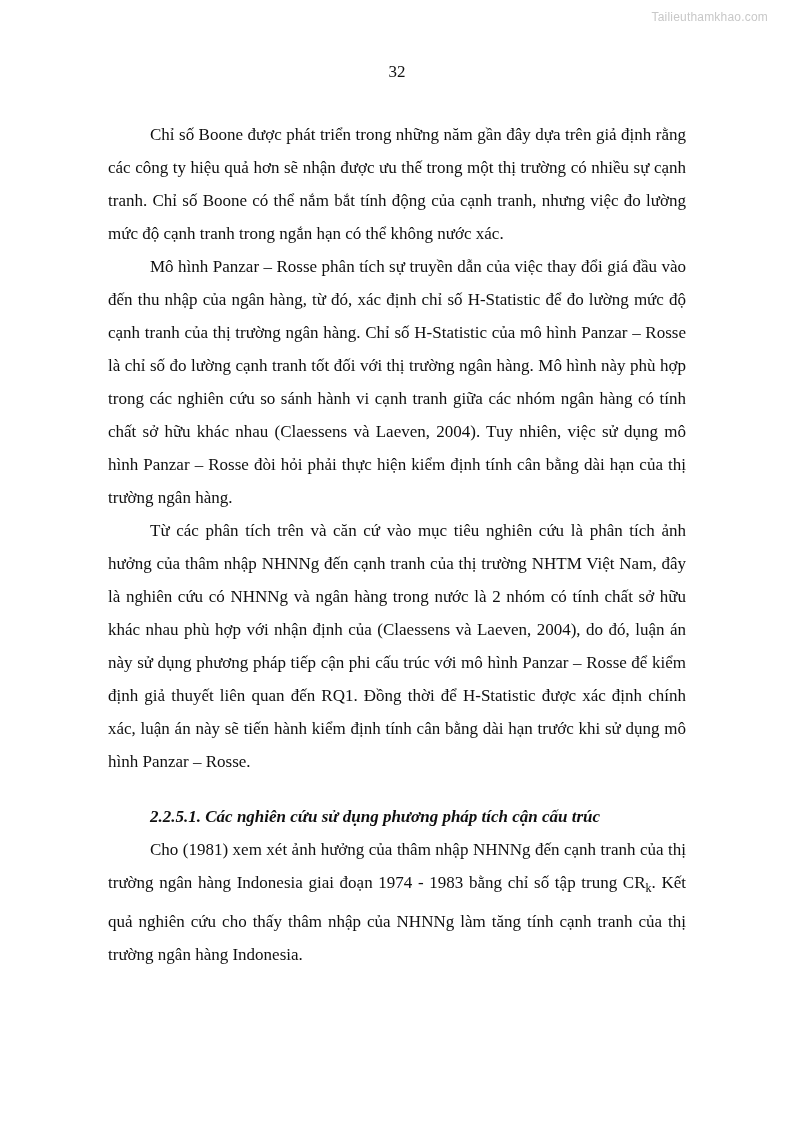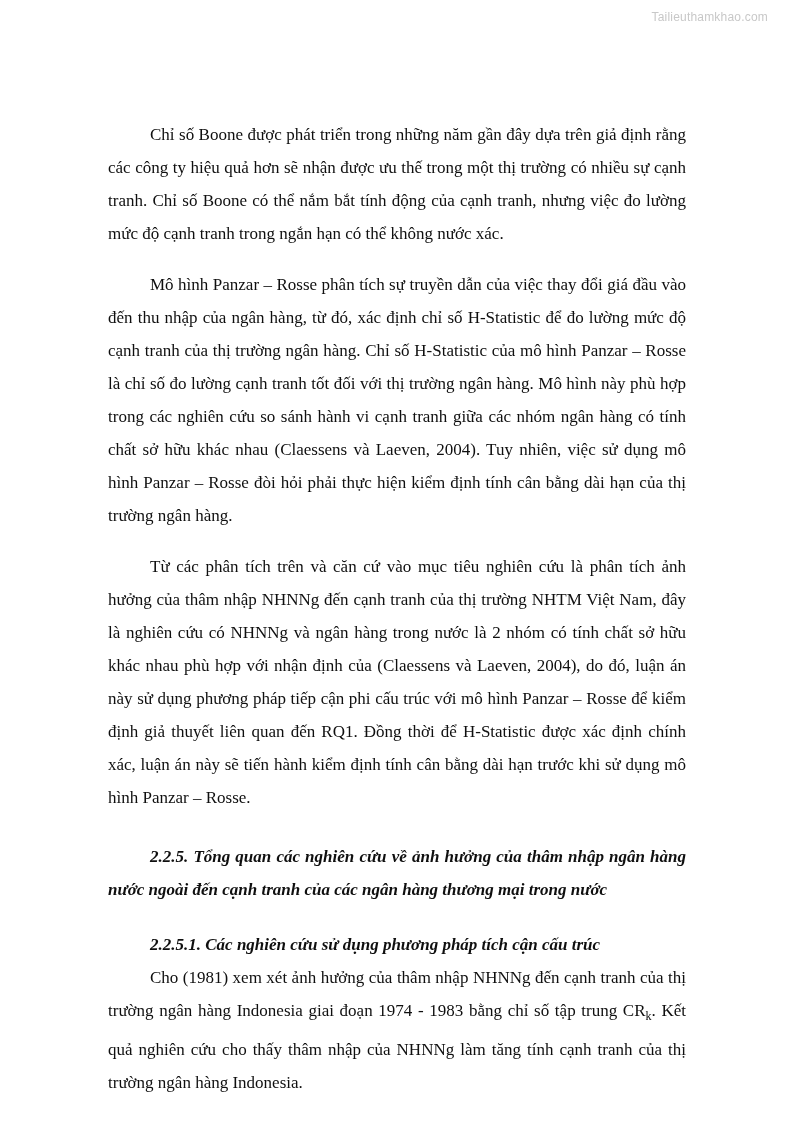--- a/index.html
+++ b/index.html
@@ -46,21 +46,21 @@
     margin: 0 0 0 0;
     text-indent: 42px;
     text-align: justify;
     font-size: 17px;
     line-height: 33px;
     color: #0f0f0f;
     -webkit-hyphens: none;
     hyphens: none;
   }
   p.body-par + p.body-par {
-    margin-top: 18px;
+    margin-top: 0px;
   }
   h3.heading {
     margin: 26px 0 0 0;
     text-indent: 42px;
     text-align: justify;
     font-size: 17px;
     line-height: 33px;
     font-weight: bold;
     font-style: italic;
     color: #0f0f0f;
@@ -83,29 +83,29 @@
     vertical-align: sub;
   }
 </style>
 </head>
 <body>
 
 <div class="page">
 
   <div class="watermark">Tailieuthamkhao.com</div>
 
+  <div class="page-number">32</div>
 
   <div class="content">
 
     <p class="body-par">Chỉ số Boone được phát triển trong những năm gần đây dựa trên giả định rằng các công ty hiệu quả hơn sẽ nhận được ưu thế trong một thị trường có nhiều sự cạnh tranh. Chỉ số Boone có thể nắm bắt tính động của cạnh tranh, nhưng việc đo lường mức độ cạnh tranh trong ngắn hạn có thể không nước xác.</p>
 
     <p class="body-par">Mô hình Panzar – Rosse phân tích sự truyền dẫn của việc thay đổi giá đầu vào đến thu nhập của ngân hàng, từ đó, xác định chỉ số H-Statistic để đo lường mức độ cạnh tranh của thị trường ngân hàng. Chỉ số H-Statistic của mô hình Panzar – Rosse là chỉ số đo lường cạnh tranh tốt đối với thị trường ngân hàng. Mô hình này phù hợp trong các nghiên cứu so sánh hành vi cạnh tranh giữa các nhóm ngân hàng có tính chất sở hữu khác nhau (Claessens và Laeven, 2004). Tuy nhiên, việc sử dụng mô hình Panzar – Rosse đòi hỏi phải thực hiện kiểm định tính cân bằng dài hạn của thị trường ngân hàng.</p>
 
     <p class="body-par">Từ các phân tích trên và căn cứ vào mục tiêu nghiên cứu là phân tích ảnh hưởng của thâm nhập NHNNg đến cạnh tranh của thị trường NHTM Việt Nam, đây là nghiên cứu có NHNNg và ngân hàng trong nước là 2 nhóm có tính chất sở hữu khác nhau phù hợp với nhận định của (Claessens và Laeven, 2004), do đó, luận án này sử dụng phương pháp tiếp cận phi cấu trúc với mô hình Panzar – Rosse để kiểm định giả thuyết liên quan đến RQ1. Đồng thời để H-Statistic được xác định chính xác, luận án này sẽ tiến hành kiểm định tính cân bằng dài hạn trước khi sử dụng mô hình Panzar – Rosse.</p>
 
-    <h3 class="heading">2.2.5. Tổng quan các nghiên cứu về ảnh hưởng của thâm nhập ngân hàng nước ngoài đến cạnh tranh của các ngân hàng thương mại trong nước</h3>
 
     <h4 class="subheading">2.2.5.1. Các nghiên cứu sử dụng phương pháp tích cận cấu trúc</h4>
 
     <p class="body-par after-heading"><span>Cho (1981) xem xét ảnh hưởng của thâm nhập NHNNg đến cạnh tranh của thị trường ngân hàng Indonesia giai đoạn 1974 - 1983 bằng chỉ số tập trung CR</span><sub>k</sub><span>. Kết quả nghiên cứu cho thấy thâm nhập của NHNNg làm tăng tính cạnh tranh của thị trường ngân hàng Indonesia.</span></p>
 
   </div>
 </div>
 
 </body></html>

